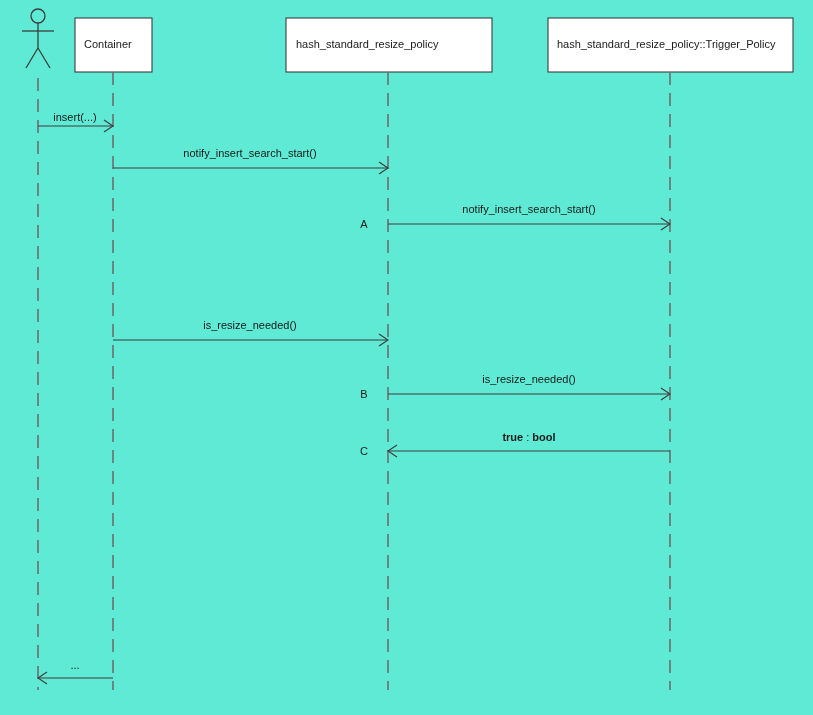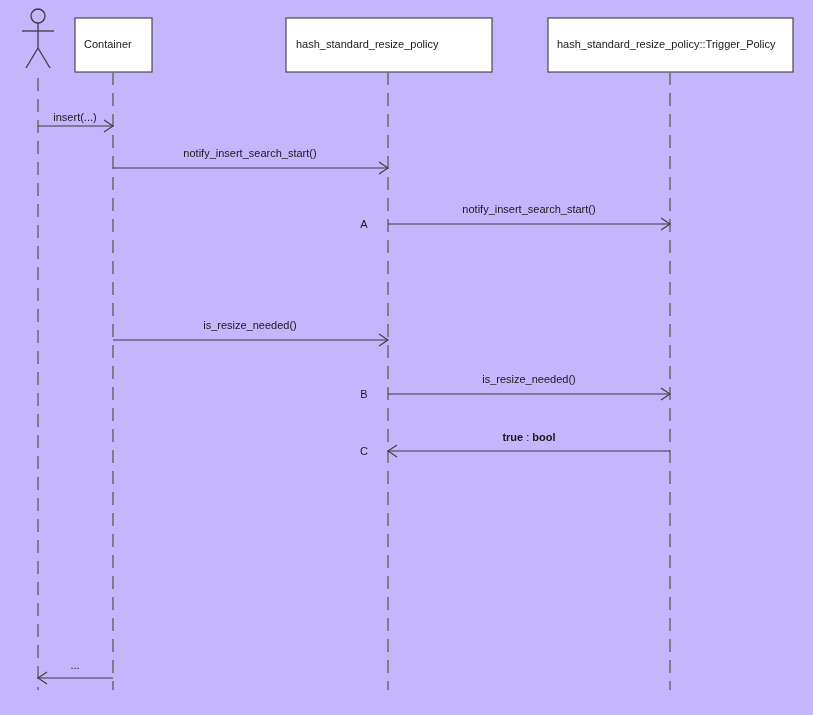--- a/index.html
+++ b/index.html
@@ -4,21 +4,21 @@
 <style>
   html, body {
     margin: 0;
     padding: 0;
     background: #ffffff;
   }
   #diagram-root {
     position: relative;
     width: 813px;
     height: 715px;
-    background: #c4b5fd;
+    background: #5eead4;
     font-family: "Liberation Sans", sans-serif;
     overflow: hidden;
   }
   #diagram-svg {
     position: absolute;
     left: 0;
     top: 0;
     width: 813px;
     height: 715px;
     display: block;

